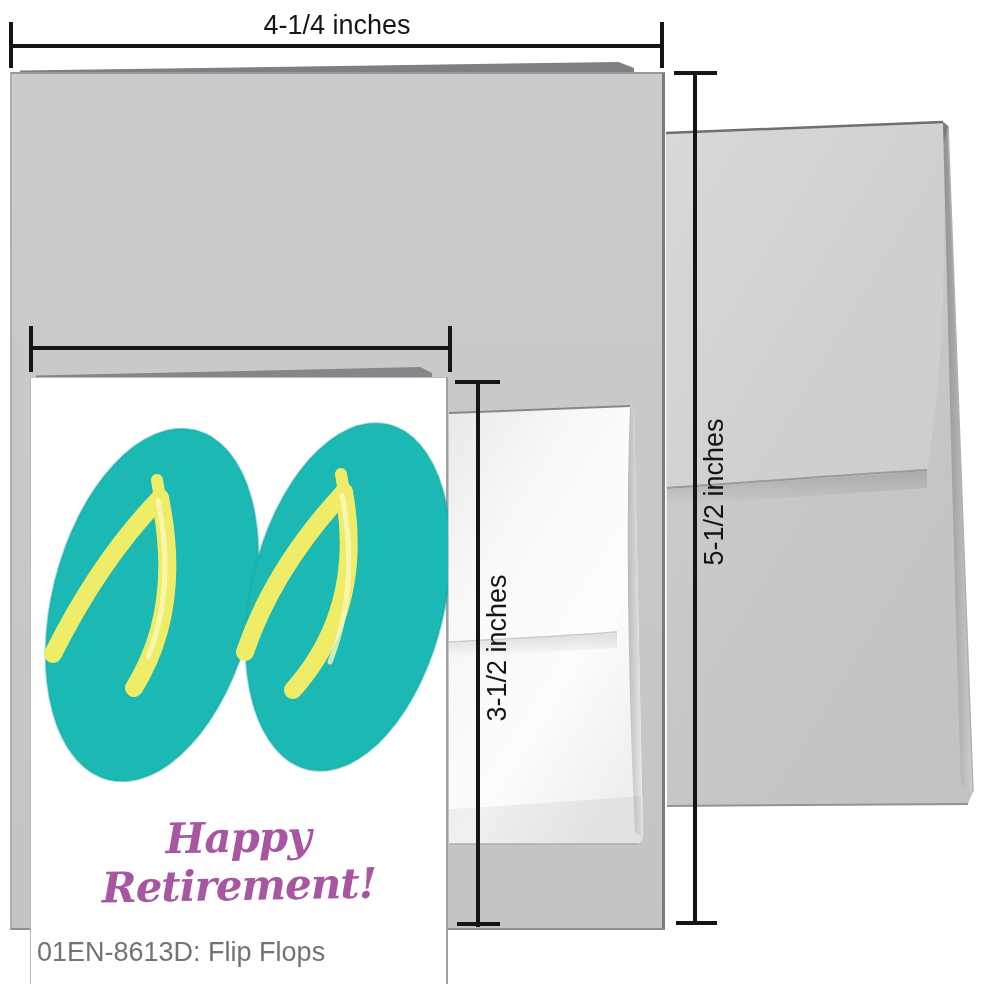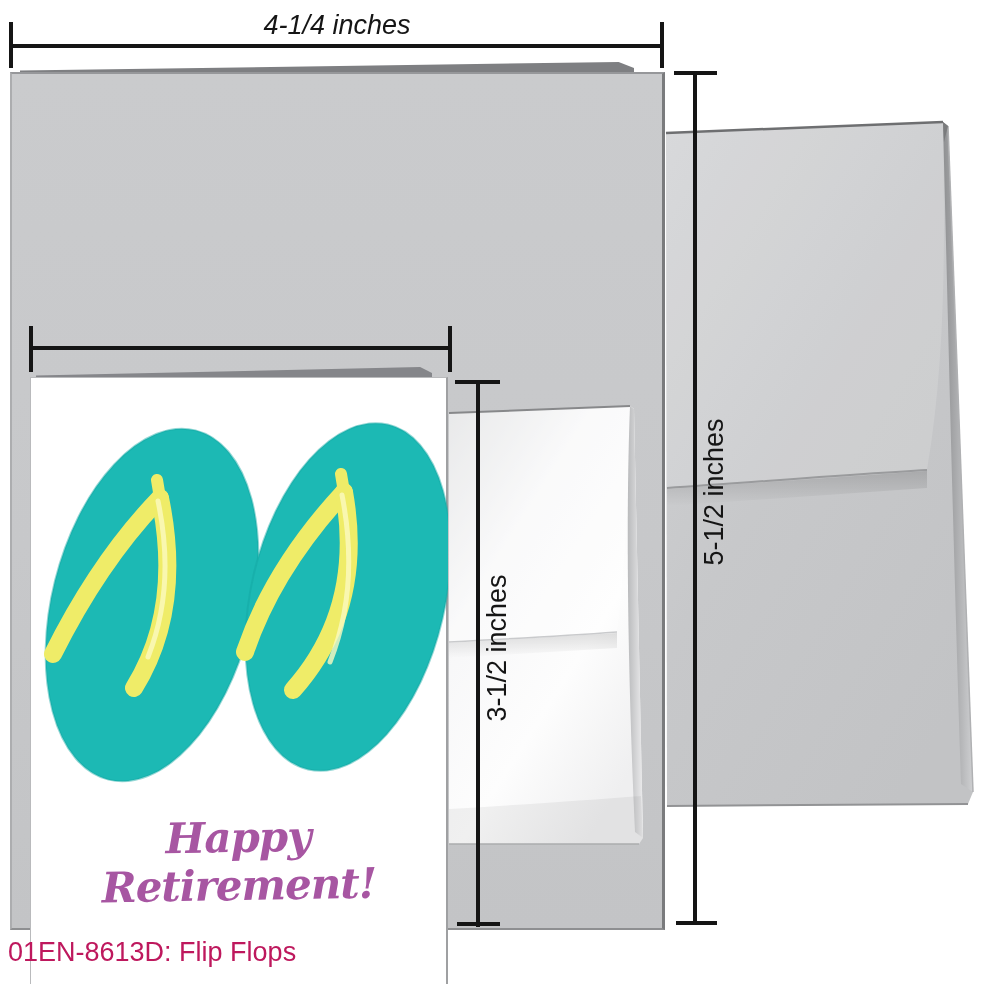--- a/index.html
+++ b/index.html
@@ -5,21 +5,21 @@
   html,body{margin:0;padding:0;background:#ffffff;}
   #stage{
     position:relative;width:984px;height:984px;background:#ffffff;overflow:hidden;
     font-family:"Liberation Sans",sans-serif;color:#151515;
   }
   .abs{position:absolute;}
   
   .dim{position:absolute;background:#151515;}
   .dim-label{
     position:absolute;font-size:27px;line-height:28px;color:#151515;
-    text-align:center;white-space:nowrap;letter-spacing:0;font-style:italic;
+    text-align:center;white-space:nowrap;letter-spacing:0;
   }
   .dim-label-v{
     position:absolute;width:220px;height:30px;font-size:27px;line-height:30px;
     color:#151515;text-align:center;white-space:nowrap;transform:rotate(-90deg);
   }
   
   #big-card{
     left:10px;top:72px;width:655px;height:858px;box-sizing:border-box;
     background:linear-gradient(180deg,#CACBCD 0%,#C7C8CA 55%,#C3C4C6 100%);
     border-top:2px solid #96979A;border-left:2px solid #ACADAF;
@@ -42,21 +42,21 @@
     position:absolute;left:0;right:0;top:436px;text-align:center;
     font-family:"DejaVu Serif",serif;font-style:italic;font-weight:700;
     font-size:42px;line-height:48px;color:#A756A2;letter-spacing:-1px;
     transform:rotate(-1deg);
   }
   
   #env-big{left:665px;top:120px;width:312px;height:688px;}
   #env-small{left:448px;top:404px;width:202px;height:442px;}
   
   #caption{
-    position:absolute;left:8px;top:937px;font-size:27px;line-height:30px;color:#be185d;
+    position:absolute;left:37px;top:937px;font-size:27px;line-height:30px;color:#737373;
     white-space:nowrap;
   }
 </style>
 </head>
 <body>
 
 <div id="stage">
 
   <svg id="env-big" class="abs" viewBox="0 0 312 688">
     <defs>

